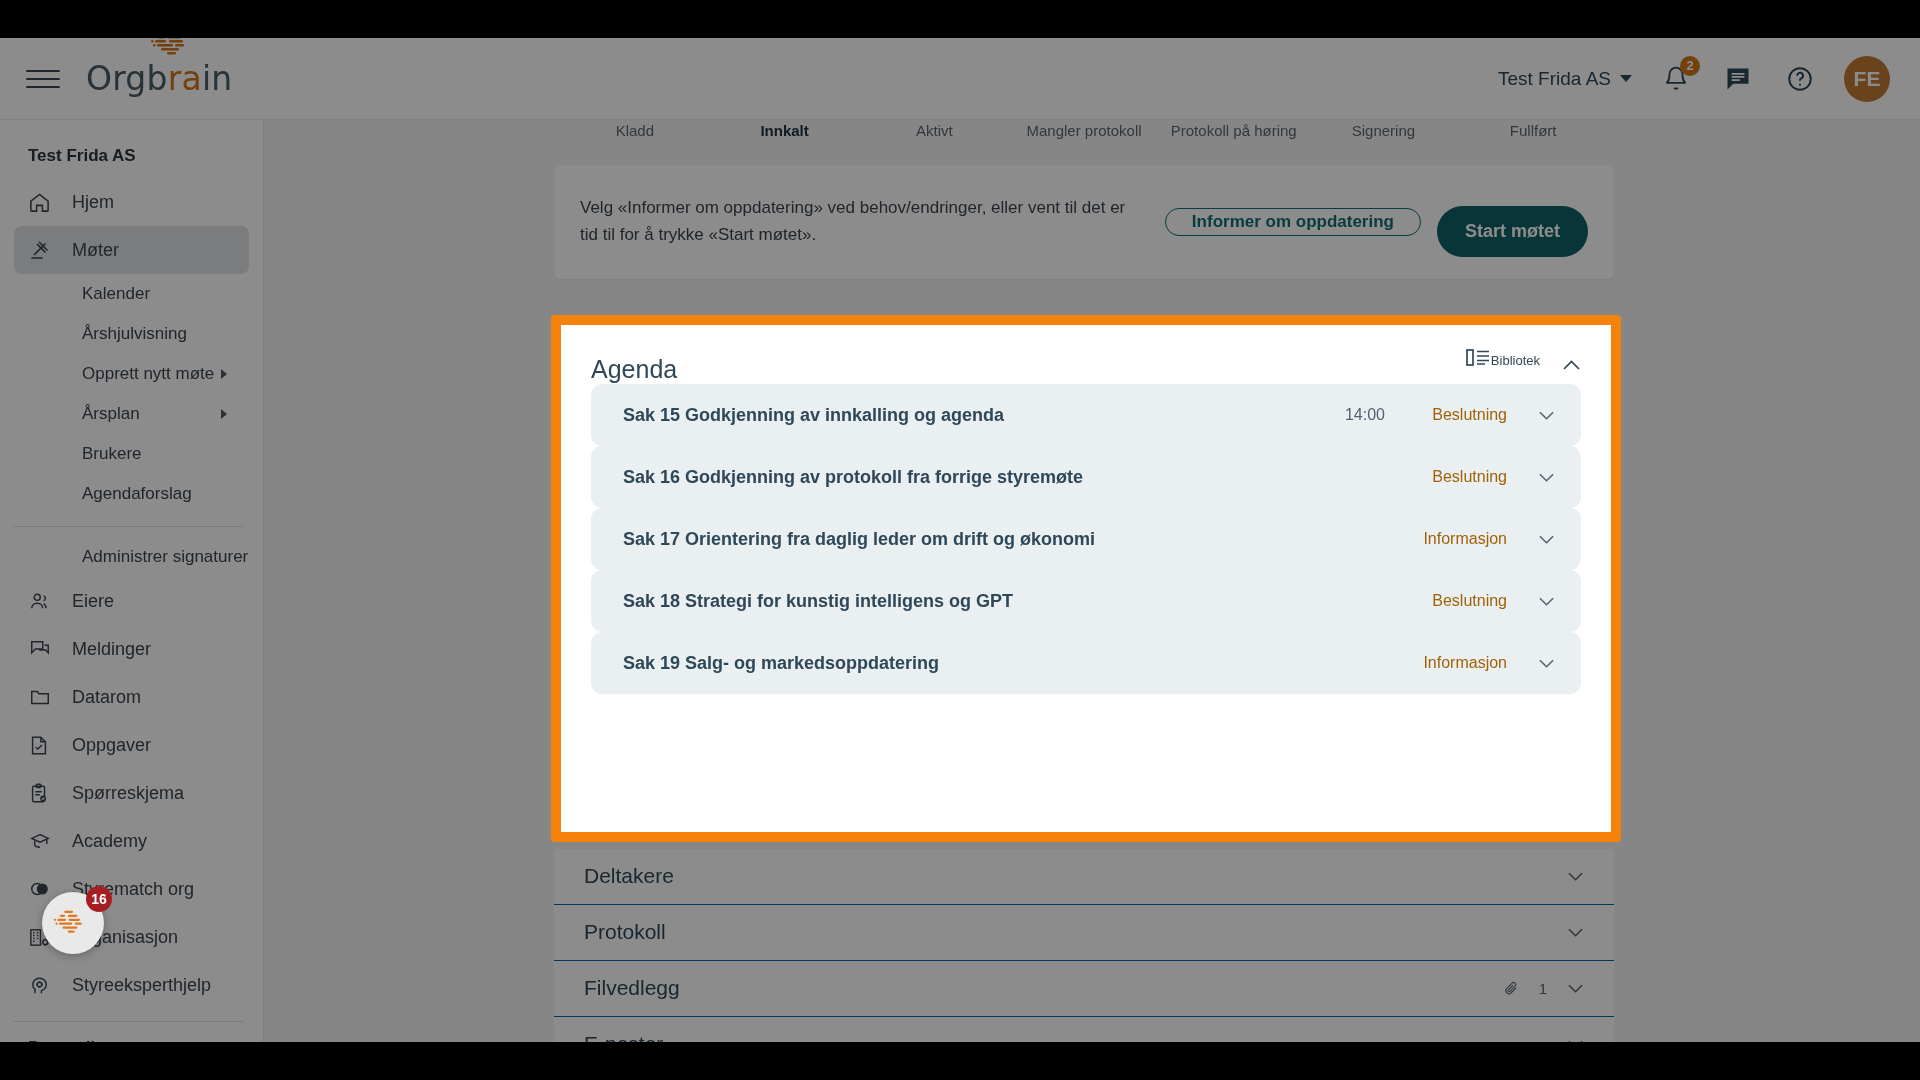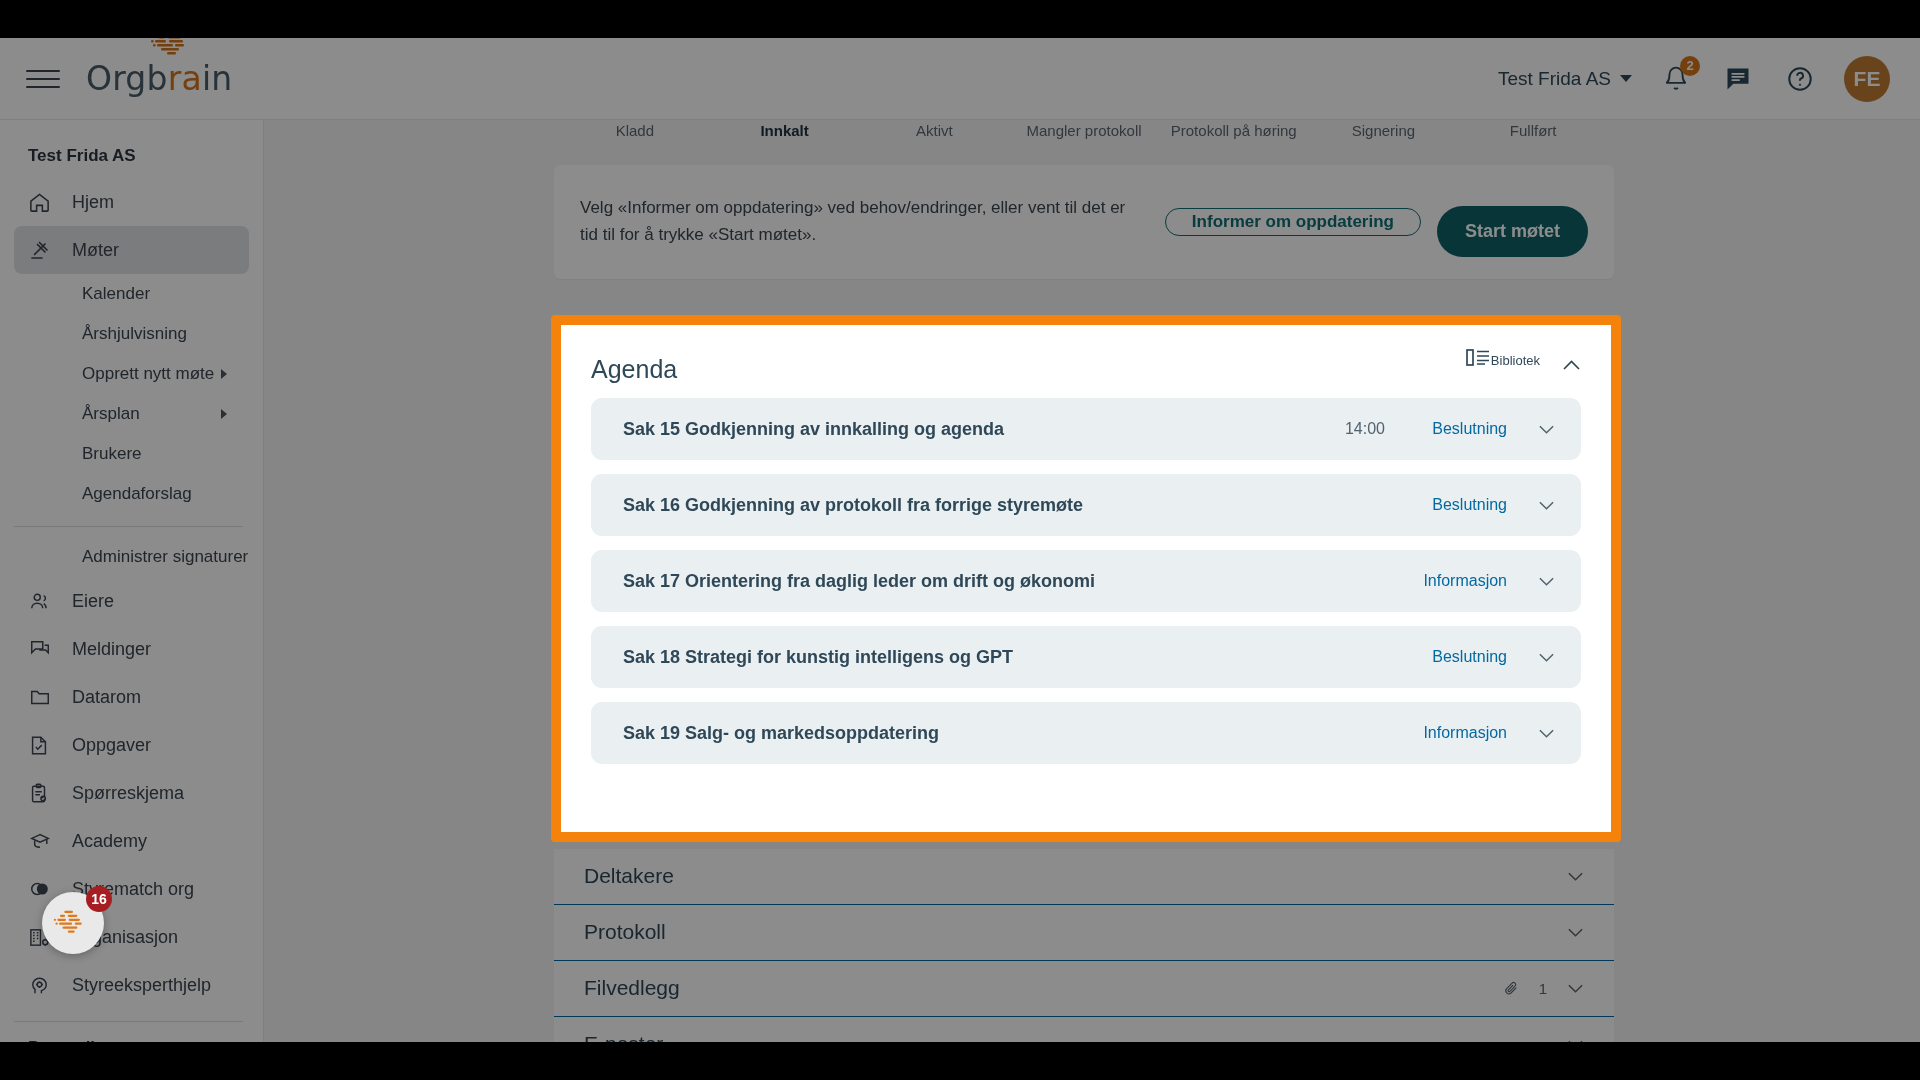--- a/index.html
+++ b/index.html
@@ -137,27 +137,27 @@
   }
   .agenda-inner { position:absolute; left:0; top:0; right:0; bottom:0; background:#fff; padding: 22px 30px 0 30px; overflow:hidden;}
   .agenda-head { display:flex; align-items:flex-start; }
   .agenda-title { font-size:25px; color:#2f4858; margin-top:8px; }
   .agenda-head-right { margin-left:auto; display:flex; align-items:flex-start; gap:22px; }
   .lib-btn { display:flex; flex-direction:row; align-items:center; cursor:pointer; }
   .lib-label { font-size:13px; color:#2f4858; margin-top:4px; }
   .chev { cursor:pointer; margin-top: 12px; }
 
   .agenda-row {
-    background:#eaeff2; border-radius:11px; height:62px; margin-top:14px;
+    background:#eaeff2; border-radius:11px; height:62px; margin-top:0;
     display:flex; align-items:center; padding: 0 22px 0 32px; cursor:pointer;
   }
   .agenda-row-title { font-size:18px; font-weight:bold; color:#2f4858; }
   .agenda-row-right { margin-left:auto; display:flex; align-items:center; gap:26px; }
   .agenda-time { font-size:16px; color:#52636f; }
-  .agenda-type { font-size:16px; color:#0369a1; width: 96px; text-align:right; }
+  .agenda-type { font-size:16px; color:#a16207; width: 96px; text-align:right; }
   .agenda-chev { width: 26px; display:flex; justify-content:center; }
 
   
   .accordion { margin-top: 30px; }
   .acc-row {
     background:#ffffff; height:56px; display:flex; align-items:center;
     padding: 0 30px; border-bottom:1px solid #0369a1; cursor:pointer;
   }
   .acc-title { font-size:21px; color:#2f4858; }
   .acc-right { margin-left:auto; display:flex; align-items:center; gap:20px; color:#5c666f; font-size:15px; }

